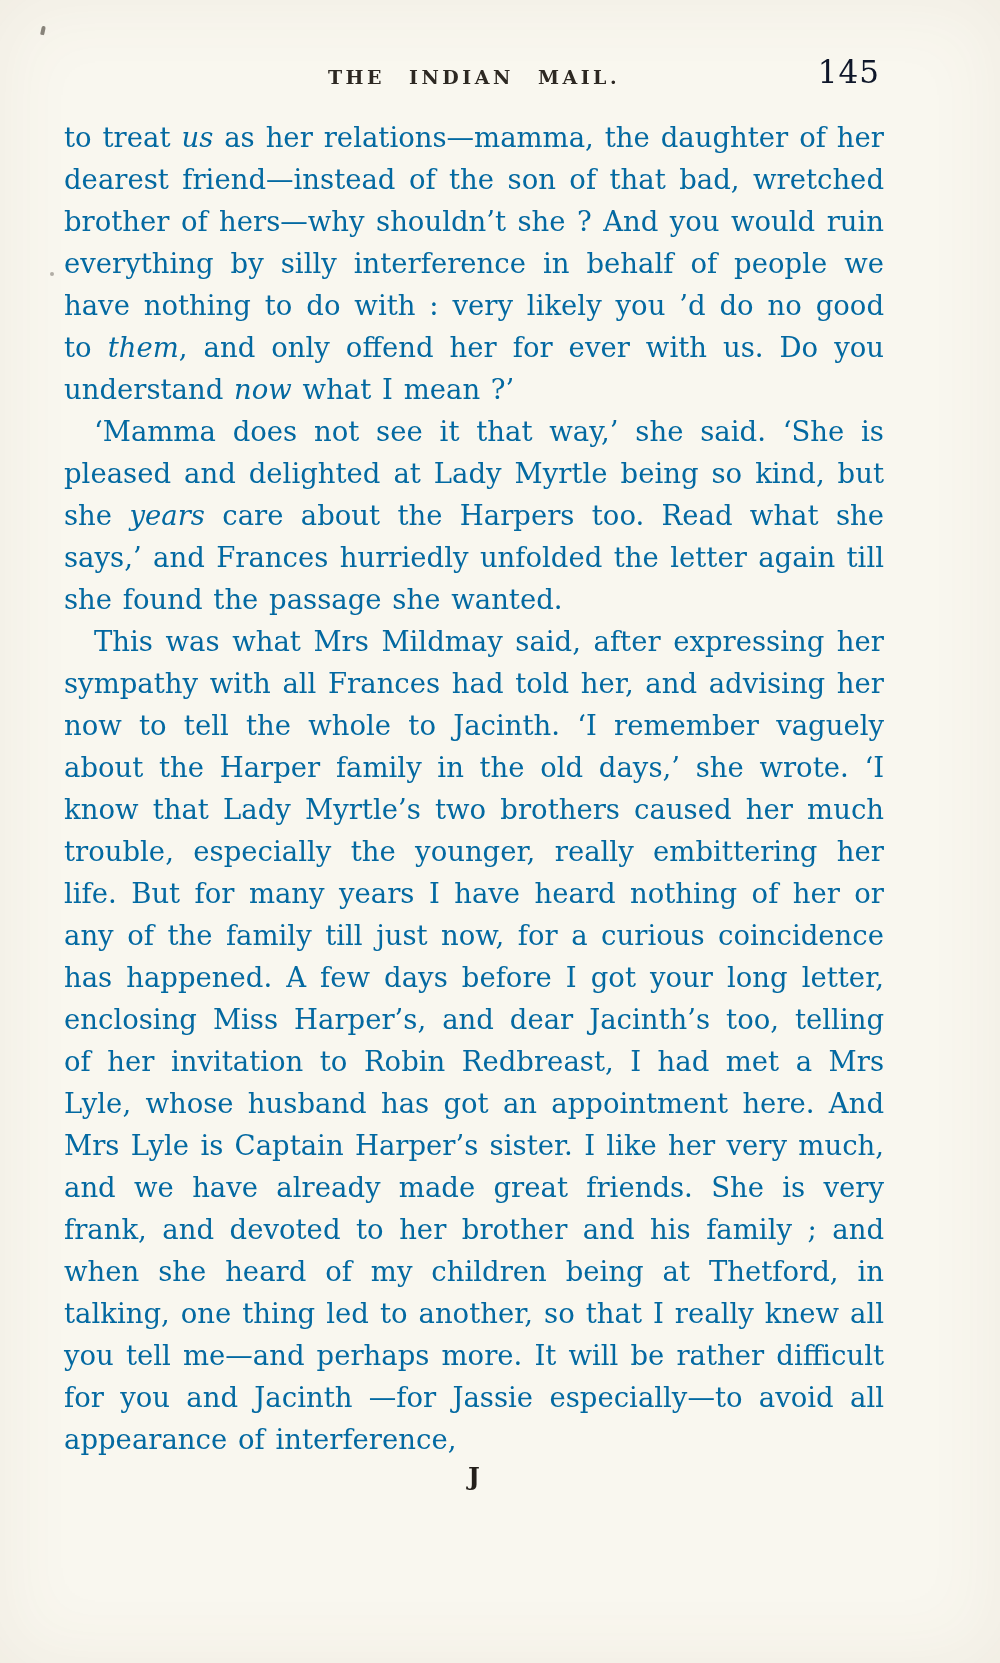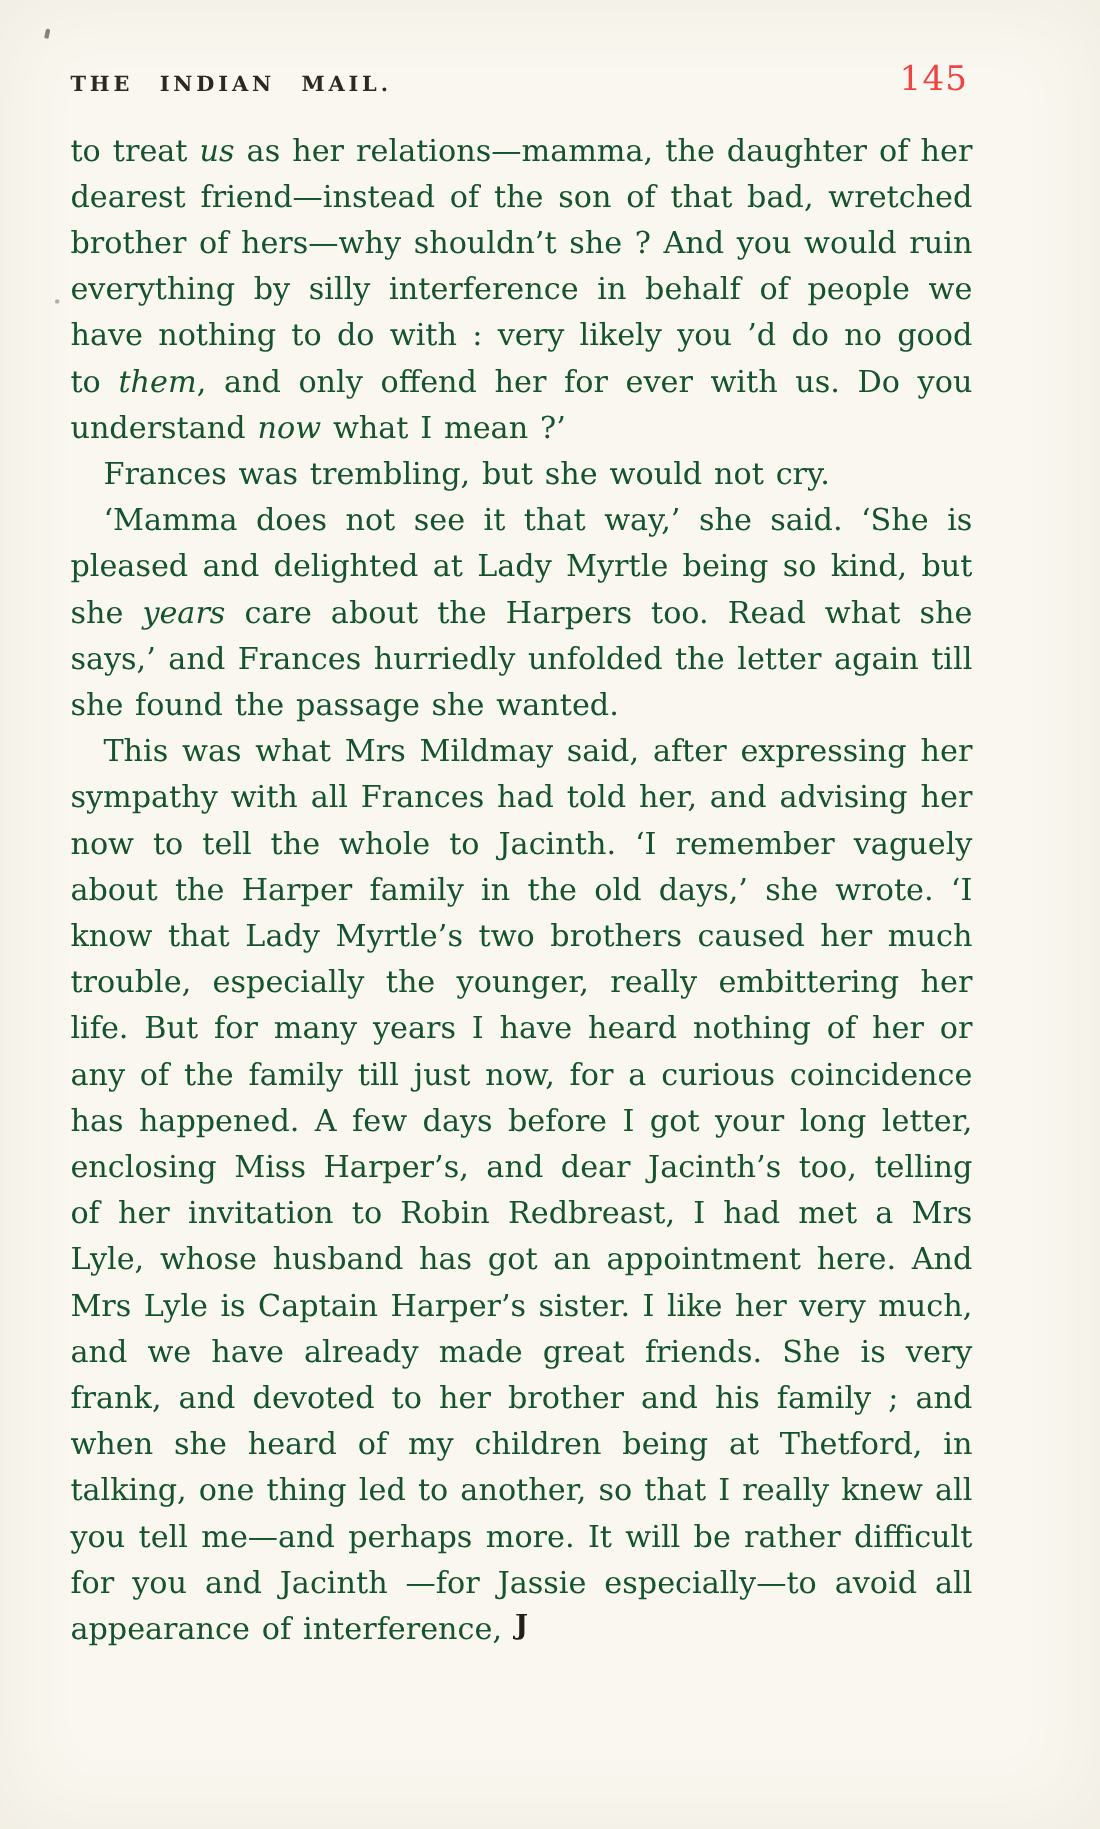--- a/index.html
+++ b/index.html
@@ -20,45 +20,46 @@
   }
   .header {
     position: absolute;
     top: 58px;
     left: 64px;
     width: 820px;
     height: 40px;
   }
   .running-title {
     display: block;
+    text-align: center;
     font-size: 19px;
     font-weight: bold;
     letter-spacing: 3.5px;
     word-spacing: 14px;
     color: #2d2822;
     padding-top: 8px;
   }
   .page-number {
     position: absolute;
     right: 4px;
     top: -4px;
     font-size: 31px;
     letter-spacing: 1px;
-    color: #ef4444;
+    color: #0f172a;
   }
   .body-text {
     position: absolute;
     top: 116px;
     left: 64px;
     width: 820px;
     font-size: 27.5px;
     line-height: 42px;
     text-align: justify;
     word-spacing: 2px;
-    color: #14532d;
+    color: #0369a1;
   }
   .body-text p {
     margin: 0;
   }
   .body-text p.indent {
     text-indent: 30px;
   }
   .body-text i {
     font-style: italic;
   }
@@ -104,21 +105,20 @@
   <div class="scan-artifact artifact-1"></div>
   <div class="scan-artifact artifact-2"></div>
 
   <div class="header">
     <span class="running-title">THE INDIAN MAIL.</span>
     <span class="page-number">145</span>
   </div>
 
   <div class="body-text" id="body-text">
       <p class="">to treat <i>us</i> as her relations—mamma, the daughter of her dearest friend—instead of the son of that bad, wretched brother of hers—why shouldn’t she ?  And you would ruin everything by silly interference in behalf of people we have nothing to do with : very likely you ’d do no good to <i>them</i>, and only offend her for ever with us.  Do you understand <i>now</i> what I mean ?’</p>
-      <p class="indent">Frances was trembling, but she would not cry.</p>
       <p class="indent">‘Mamma does not see it that way,’ she said.  ‘She is pleased and delighted at Lady Myrtle being so kind, but she <i>years</i> care about the Harpers too.  Read what she says,’ and Frances hurriedly unfolded the letter again till she found the passage she wanted.</p>
       <p class="indent">This was what Mrs Mildmay said, after expressing her sympathy with all Frances had told her, and advising her now to tell the whole to Jacinth.  ‘I remember vaguely about the Harper family in the old days,’ she wrote.  ‘I know that Lady Myrtle’s two brothers caused her much trouble, especially the younger, really embittering her life.  But for many years I have heard nothing of her or any of the family till just now, for a curious coincidence has happened.  A few days before I got your long letter, enclosing Miss Harper’s, and dear Jacinth’s too, telling of her invitation to Robin Redbreast, I had met a Mrs Lyle, whose husband has got an appointment here.  And Mrs Lyle is Captain Harper’s sister.  I like her very much, and we have already made great friends.  She is very frank, and devoted to her brother and his family ; and when she heard of my children being at Thetford, in talking, one thing led to another, so that I really knew all you tell me—and perhaps more.  It will be rather difficult for you and Jacinth —for Jassie especially—to avoid all appearance of interference,</p>
     </div>
 
   <div class="footer">
     <span class="signature-mark">J</span>
   </div>
 
 </div>
 

